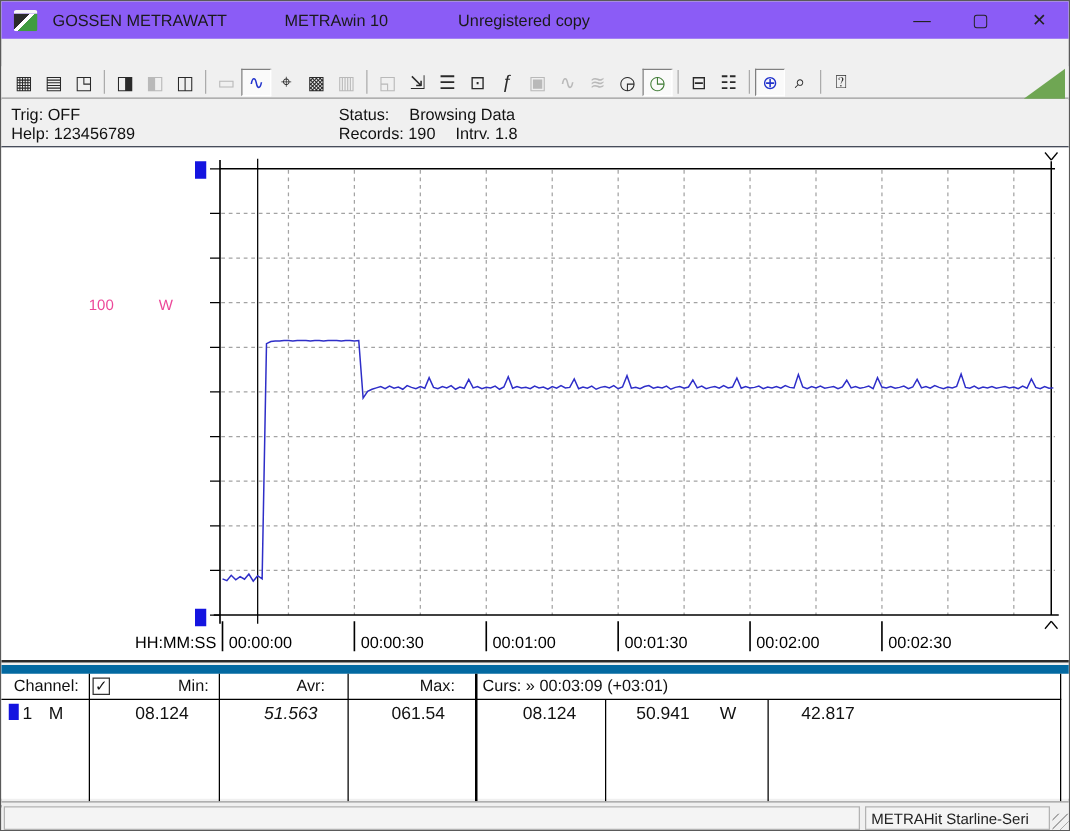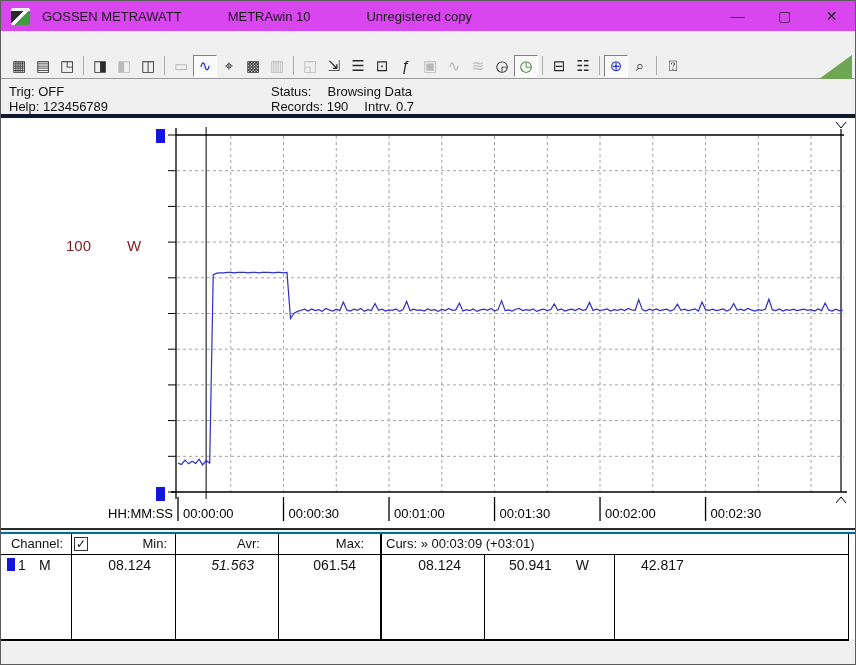--- a/index.html
+++ b/index.html
@@ -5,21 +5,21 @@
   * { margin:0; padding:0; box-sizing:border-box; }
   html,body { background:#d8d8d8; }
   .app {
     position:relative; width:856px; height:665px;
     font-family:"Liberation Sans", sans-serif;
     background:#f0f0f0; border:1px solid #5a5a5a; overflow:hidden;
     color:#111;
   }
   
   .titlebar { position:absolute; left:0; top:0; width:100%; height:30px;
-    background:#d946ef; display:flex; align-items:center; font-size:13px; color:#1a1a1a; }
+    background:#8b5cf6; display:flex; align-items:center; font-size:13px; color:#1a1a1a; }
   .app-icon { width:19px; height:17px; margin:0 12px 0 10px;
     background:linear-gradient(135deg,#2b2b2b 0 38%,#ffffff 38% 52%,#3f9c3f 52% 100%);
     border-radius:2px; border-top:3px solid #f7f7f7; }
   .t-app { margin-right:46px; }
   .t-prod { margin-right:56px; }
   .win-btns { position:absolute; right:0; top:0; height:30px; display:flex; }
   .win-btn { width:47px; height:30px; display:flex; align-items:center; justify-content:center;
     font-size:14px; color:#222; }
   
   .menubar { position:absolute; left:0; top:30px; width:100%; height:22px;
@@ -36,39 +36,39 @@
   .tb-btn.disabled { color:#b9b9b9; }
   .tb-btn.active { border:1px solid; border-color:#808080 #ffffff #ffffff #808080;
     background:#fafafa; }
   .tb-btn.blue { color:#2233cc; }
   .tb-btn.green { color:#3d7a33; }
   .tb-sep { width:1px; height:19px; background:#ababab; margin:0 4px; }
   .corner-triangle { position:absolute; right:3px; top:2px; width:0; height:0;
     border-left:33px solid transparent; border-bottom:24px solid #6fa653; }
   
   .statuspanel { position:absolute; left:0; top:79px; width:100%; height:38px;
-    background:#f0f0f0; border-bottom:4px solid #0f172a; font-size:13px; }
+    background:#f0f0f0; border-bottom:1px solid #0f172a; font-size:13px; }
   .sp-line { position:absolute; white-space:pre; }
   .sp-l1 { left:8px; top:4px; }  .sp-l2 { left:8px; top:19px; }
   .sp-r1 { left:270px; top:4px; } .sp-r2 { left:270px; top:19px; }
   .sp-gap { display:inline-block; width:16px; }
   
   .chartpanel { position:absolute; left:0; top:117px; width:856px; height:412px;
     background:#ffffff; border-bottom:2px solid #2a2a2a; }
   #chart-svg { position:absolute; left:0; top:0; width:856px; height:412px; }
-  .axis-label { position:absolute; font-size:15px; color:#7f1d1d; }
+  .axis-label { position:absolute; font-size:12px; color:#ec4899; }
   .y100 { left:50px; top:119px; width:40px; text-align:right; }
   .yW-top { left:126px; top:119px; }
   .y0 { left:50px; top:479px; width:40px; text-align:right; }
   .yW-bot { left:126px; top:479px; }
   .blue-marker { position:absolute; width:9px; height:14px; background:#1414e0; } 
   .xlabel { position:absolute; font-size:13px; color:#000; white-space:nowrap; }
   
   .tablepanel { position:absolute; left:0; top:531px; width:856px; height:107px;
-    background:#ffffff; border-top:2px solid #0369a1; font-size:13px; }
+    background:#ffffff; border-top:7px solid #0369a1; font-size:13px; }
   .th { position:absolute; top:2px; height:16px; }
   .vline { position:absolute; background:#000; width:1px; }
   .hline { position:absolute; background:#000; height:1px; }
   .td { position:absolute; top:23px; font-size:14px; }
   .checkbox { position:absolute; left:73px; top:3px; width:14px; height:14px;
     border:1px solid #333; background:#fff; font-size:12px; line-height:12px;
     text-align:center; color:#111; }
   .row-marker { position:absolute; left:6px; top:24px; width:8px; height:13px; background:#1414e0; }
   
   .statusbar { position:absolute; left:0; top:640px; width:856px; height:25px;
@@ -131,21 +131,21 @@
     <span class="tb-btn">⌕</span>
     <span class="tb-sep"></span>
     <span class="tb-btn">⍰</span>
     <div class="corner-triangle"></div>
   </div>
 
   <div class="statuspanel">
     <div class="sp-line sp-l1"><span>Trig:</span> <span>OFF</span></div>
     <div class="sp-line sp-l2"><span>Help:</span> <span>123456789</span></div>
     <div class="sp-line sp-r1"><span>Status:</span><span class="sp-gap"></span><span>Browsing Data</span></div>
-    <div class="sp-line sp-r2"><span>Records:</span> <span>190</span><span class="sp-gap"></span><span>Intrv.</span> <span>0.7</span></div>
+    <div class="sp-line sp-r2"><span>Records:</span> <span>190</span><span class="sp-gap"></span><span>Intrv.</span> <span>1.8</span></div>
   </div>
 
   <div class="chartpanel">
     <svg id="chart-svg" viewBox="0 0 856 412">
         <line x1="176" y1="338.3" x2="843" y2="338.3" stroke="#a3a3a3" stroke-width="1" stroke-dasharray="3,3"></line>
         <line x1="176" y1="302.6" x2="843" y2="302.6" stroke="#a3a3a3" stroke-width="1" stroke-dasharray="3,3"></line>
         <line x1="176" y1="266.9" x2="843" y2="266.9" stroke="#a3a3a3" stroke-width="1" stroke-dasharray="3,3"></line>
         <line x1="176" y1="231.20000000000002" x2="843" y2="231.20000000000002" stroke="#a3a3a3" stroke-width="1" stroke-dasharray="3,3"></line>
         <line x1="176" y1="195.5" x2="843" y2="195.5" stroke="#a3a3a3" stroke-width="1" stroke-dasharray="3,3"></line>
         <line x1="176" y1="159.8" x2="843" y2="159.8" stroke="#a3a3a3" stroke-width="1" stroke-dasharray="3,3"></line>
@@ -235,14 +235,19 @@
     <div class="td" style="left:277px; width:78px; text-align:right;">061.54</div>
     <div class="td" style="left:381px; width:79px; text-align:right;">08.124</div>
     <div class="td" style="left:483px; width:130px; display:flex; justify-content:center; gap:24px;text-align:right;">
       <span>50.941</span>
       <span>W</span>
     </div>
     <div class="td" style="left:640px;">42.817</div>
 
   </div>
 
+  <div class="statusbar">
+    <div class="sb-field sb-left"></div>
+    <div class="sb-field sb-right">METRAHit Starline-Seri</div>
+    <div class="sb-grip"></div>
+  </div>
 
 </div>
 
 </body></html>

